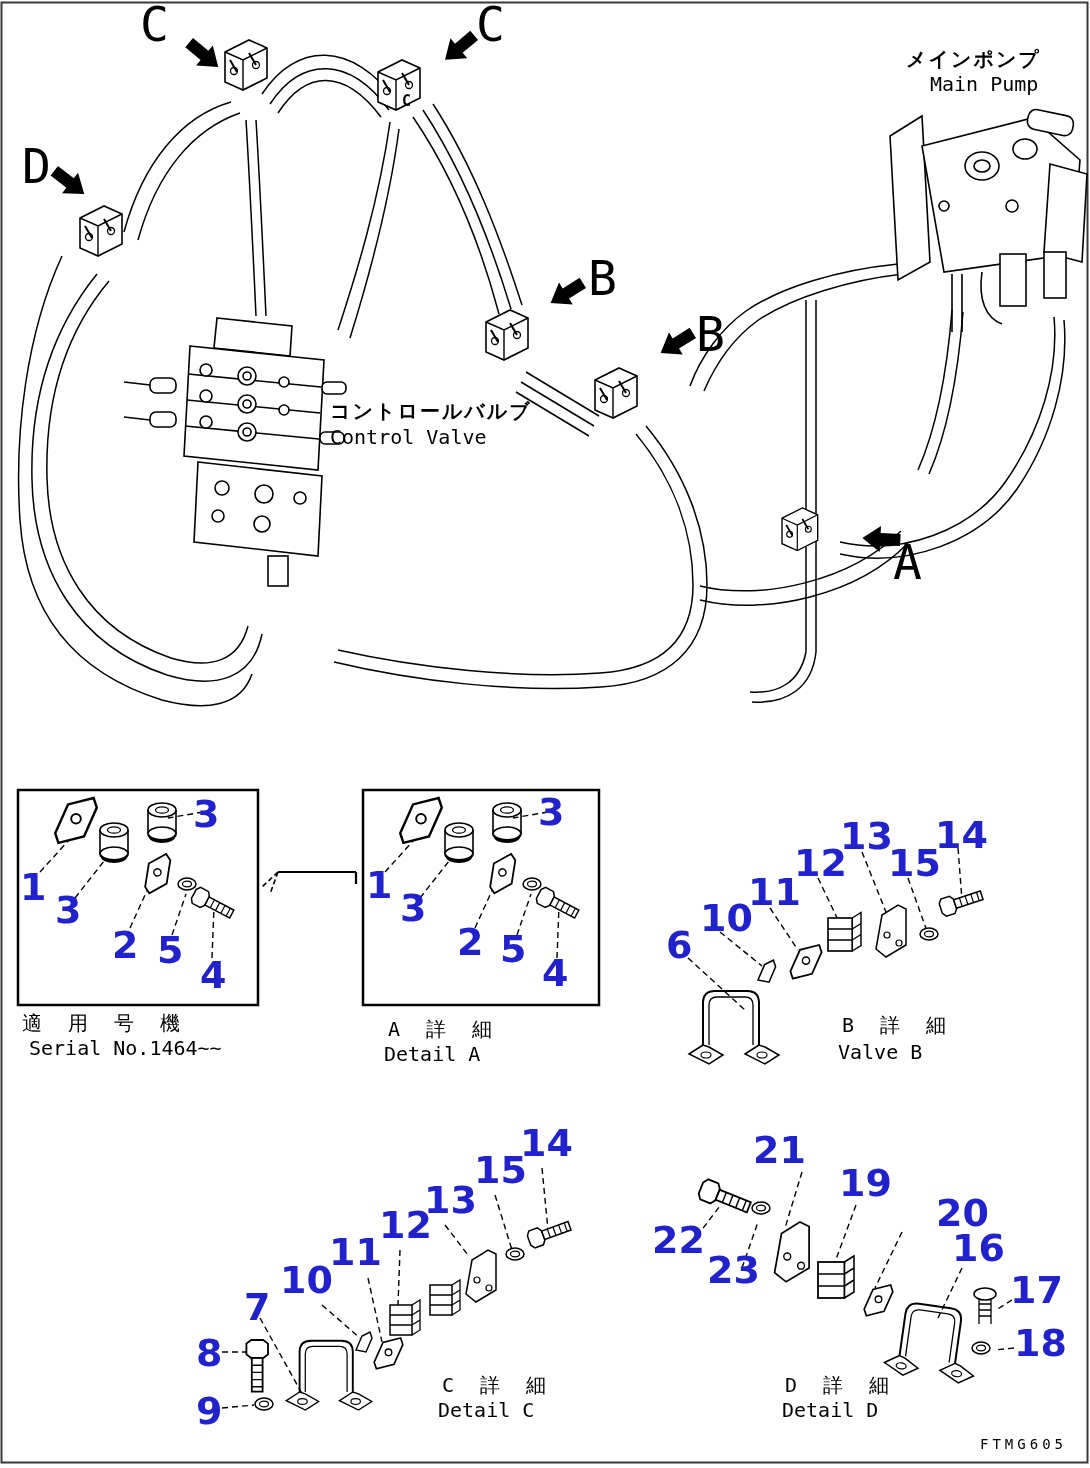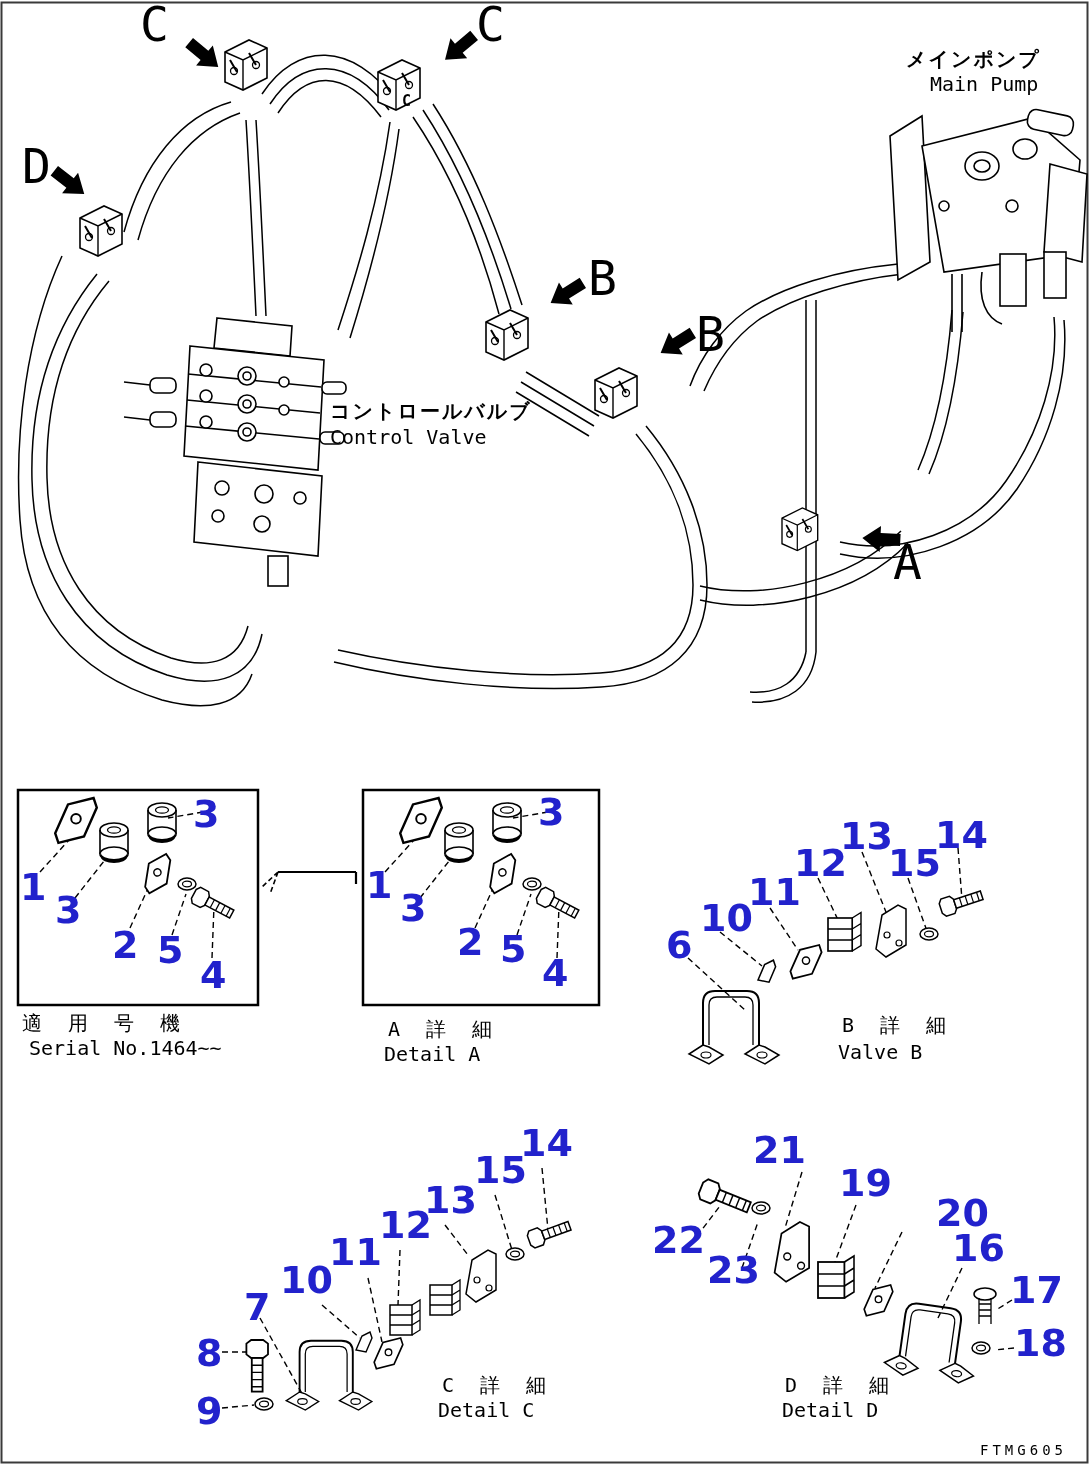--- a/index.html
+++ b/index.html
@@ -297,15 +297,15 @@
 <div class="txt callout" style="left:707px;top:1251px;">23</div>
 <div class="txt callout" style="left:753px;top:1131px;">21</div>
 <div class="txt callout" style="left:839px;top:1164px;">19</div>
 <div class="txt callout" style="left:892px;top:1194px;margin-left:44px;">20</div>
 <div class="txt callout" style="left:952px;top:1229px;">16</div>
 <div class="txt callout" style="left:1010px;top:1271px;">17</div>
 <div class="txt callout" style="left:1014px;top:1324px;">18</div>
 <div class="txt title-jp" style="left:785px;top:1372px;">D 詳 細</div>
 <div class="txt title-en" style="left:782px;top:1398px;">Detail D</div>
 
-<div class="txt doccode" style="left:980px;top:1436px;margin-top:6px;">FTMG605</div>
+<div class="txt doccode" style="left:980px;top:1436px;">FTMG605</div>
 
 </div>
 
 </body></html>

